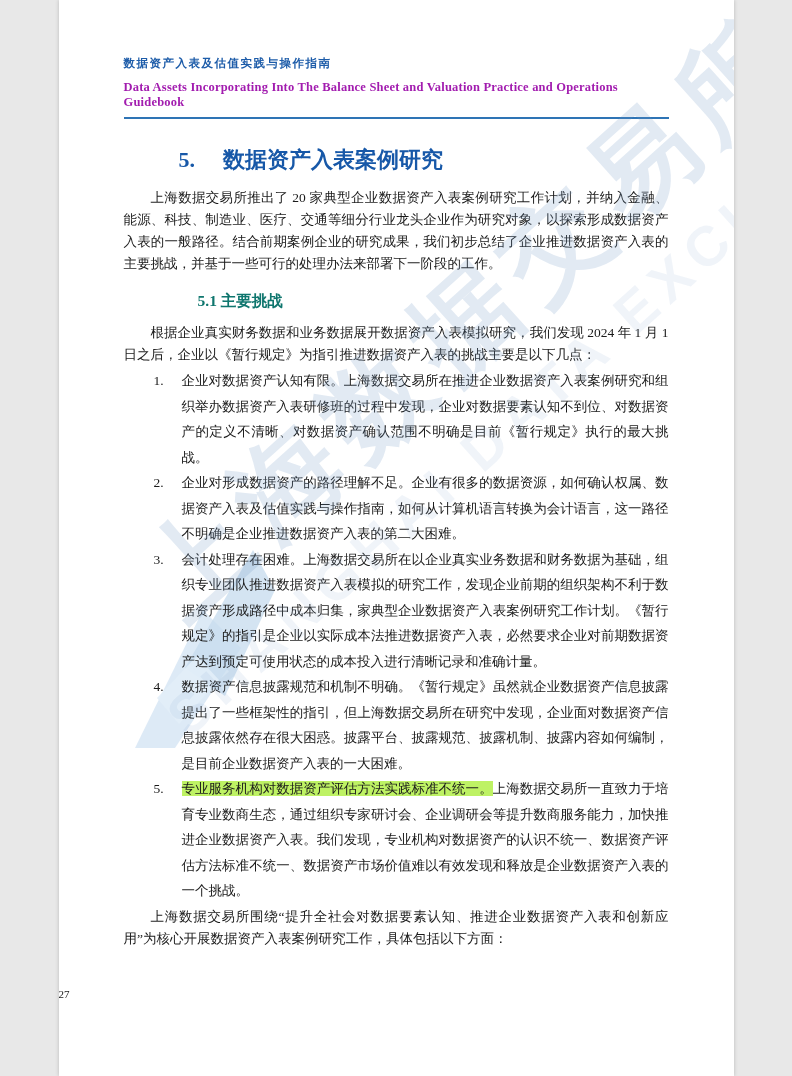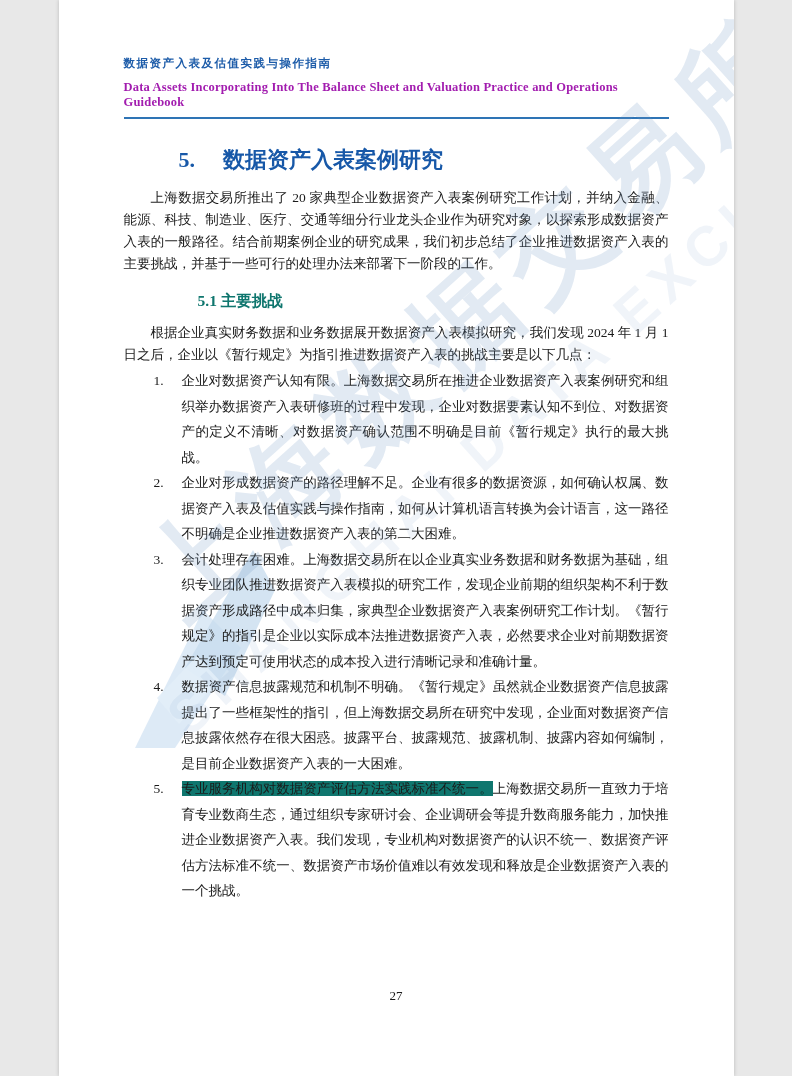--- a/index.html
+++ b/index.html
@@ -27,25 +27,25 @@
   p.body {
     font-size:13.5px; line-height:22px;
     text-align:justify; margin:0 0 2px 0;
     text-indent:2em;
   }
 
   .list { margin:2px 0 2px 30px; }
   .item { display:flex; font-size:13.5px; line-height:25.5px; margin:0; }
   .item-num { width:28px; flex:none; }
   .item-text { flex:1; text-align:justify; }
-  .hl { background:#0f766e; }
+  .hl { background:#bef264; }
 
   .footer {
     position:absolute; left:0; right:0; top:988px;
-    text-align:center; font-size:13px; color:#1a1a1a; z-index:1;
+    font-size:11px; color:#1a1a1a; z-index:1;
   }
 
   
   .wm { position:absolute; inset:0; z-index:2; pointer-events:none; overflow:hidden; }
   .wm-zh {
     position:absolute; left:55px; top:545px;
     transform:rotate(-42deg); transform-origin:0 0;
     font-family:"Liberation Sans","DejaVu Sans",sans-serif;
     font-size:105px; font-weight:bold; letter-spacing:14px;
     color:rgba(110,150,195,0.20); white-space:nowrap;
@@ -103,20 +103,21 @@
       <div class="item">
         <span class="item-num">4.</span>
         <span class="item-text">数据资产信息披露规范和机制不明确。《暂行规定》虽然就企业数据资产信息披露提出了一些框架性的指引，但上海数据交易所在研究中发现，企业面对数据资产信息披露依然存在很大困惑。披露平台、披露规范、披露机制、披露内容如何编制，是目前企业数据资产入表的一大困难。</span>
       </div>
       <div class="item">
         <span class="item-num">5.</span>
         <span class="item-text"><span class="hl">专业服务机构对数据资产评估方法实践标准不统一。</span><span>上海数据交易所一直致力于培育专业数商生态，通过组织专家研讨会、企业调研会等提升数商服务能力，加快推进企业数据资产入表。我们发现，专业机构对数据资产的认识不统一、数据资产评估方法标准不统一、数据资产市场价值难以有效发现和释放是企业数据资产入表的一个挑战。</span></span>
       </div>
     </div>
 
+    <p class="body">上海数据交易所围绕“提升全社会对数据要素认知、推进企业数据资产入表和创新应用”为核心开展数据资产入表案例研究工作，具体包括以下方面：</p>
 
   </div>
 
   <div class="wm">
     <div class="wm-en">SHANGHAI DATA EXCHANGE</div>
     <div class="wm-zh">上海数据交易所</div>
   </div>
 
   <div class="footer">27</div>
 

